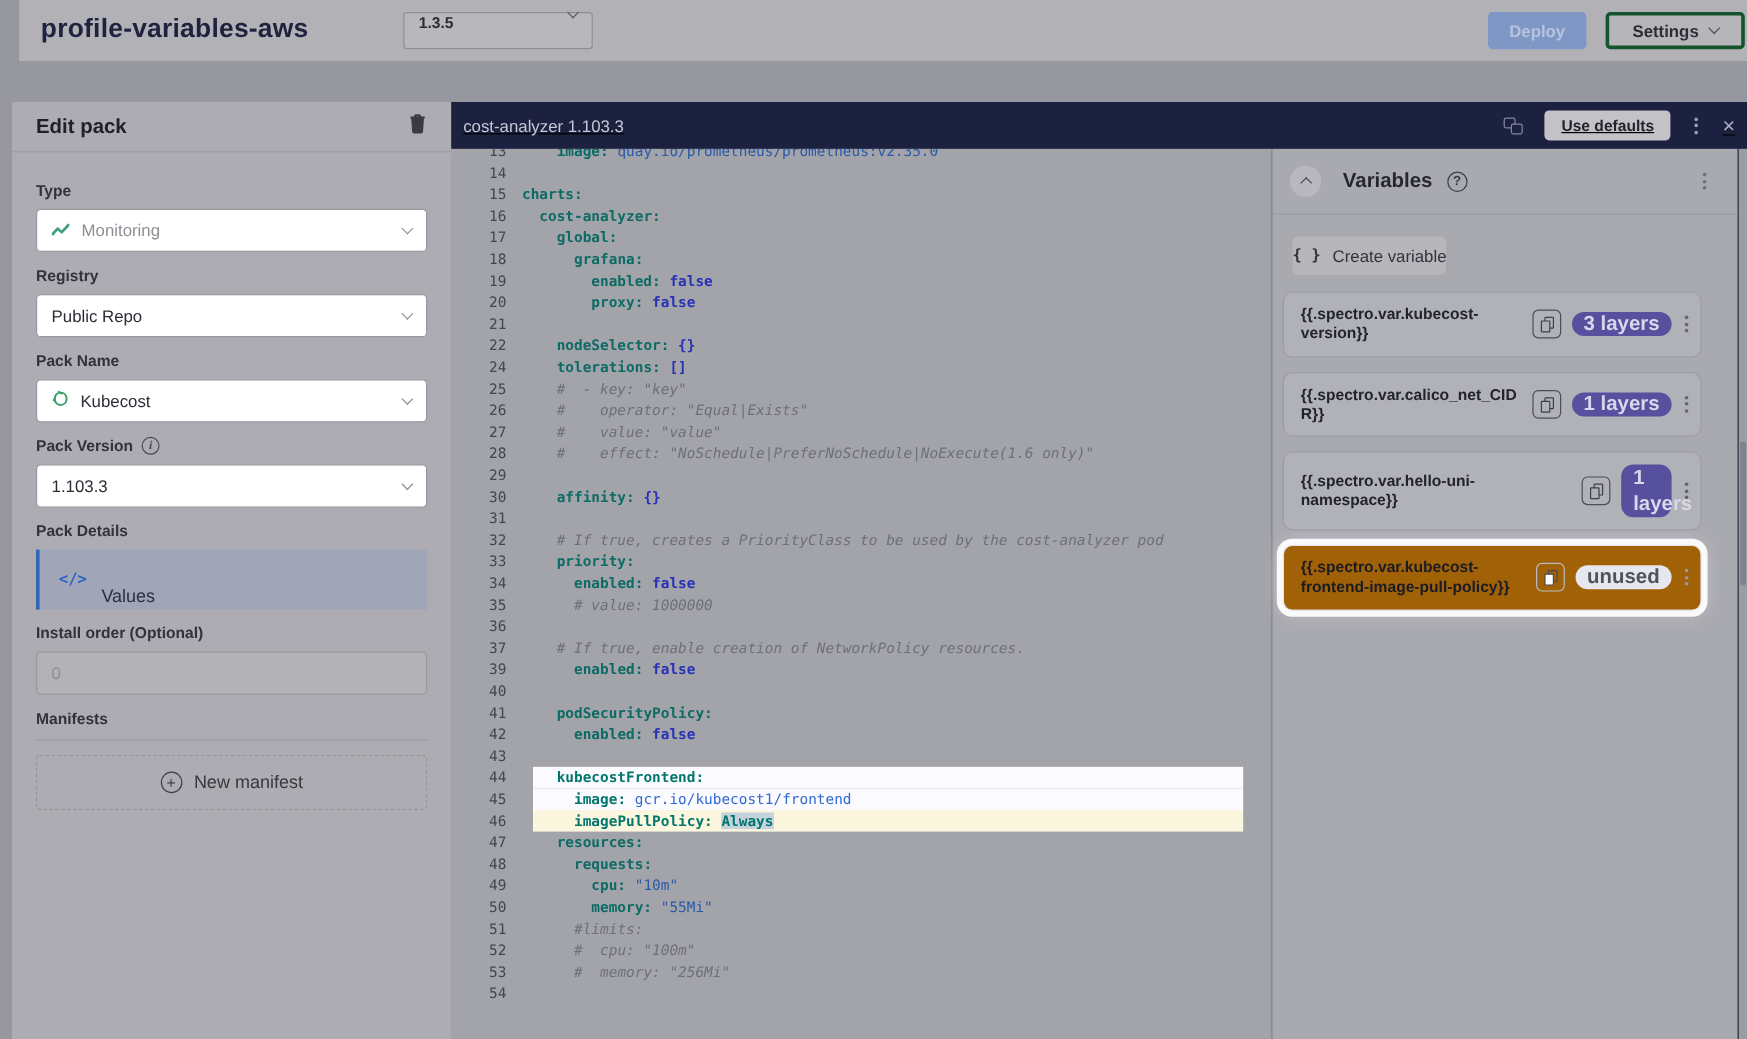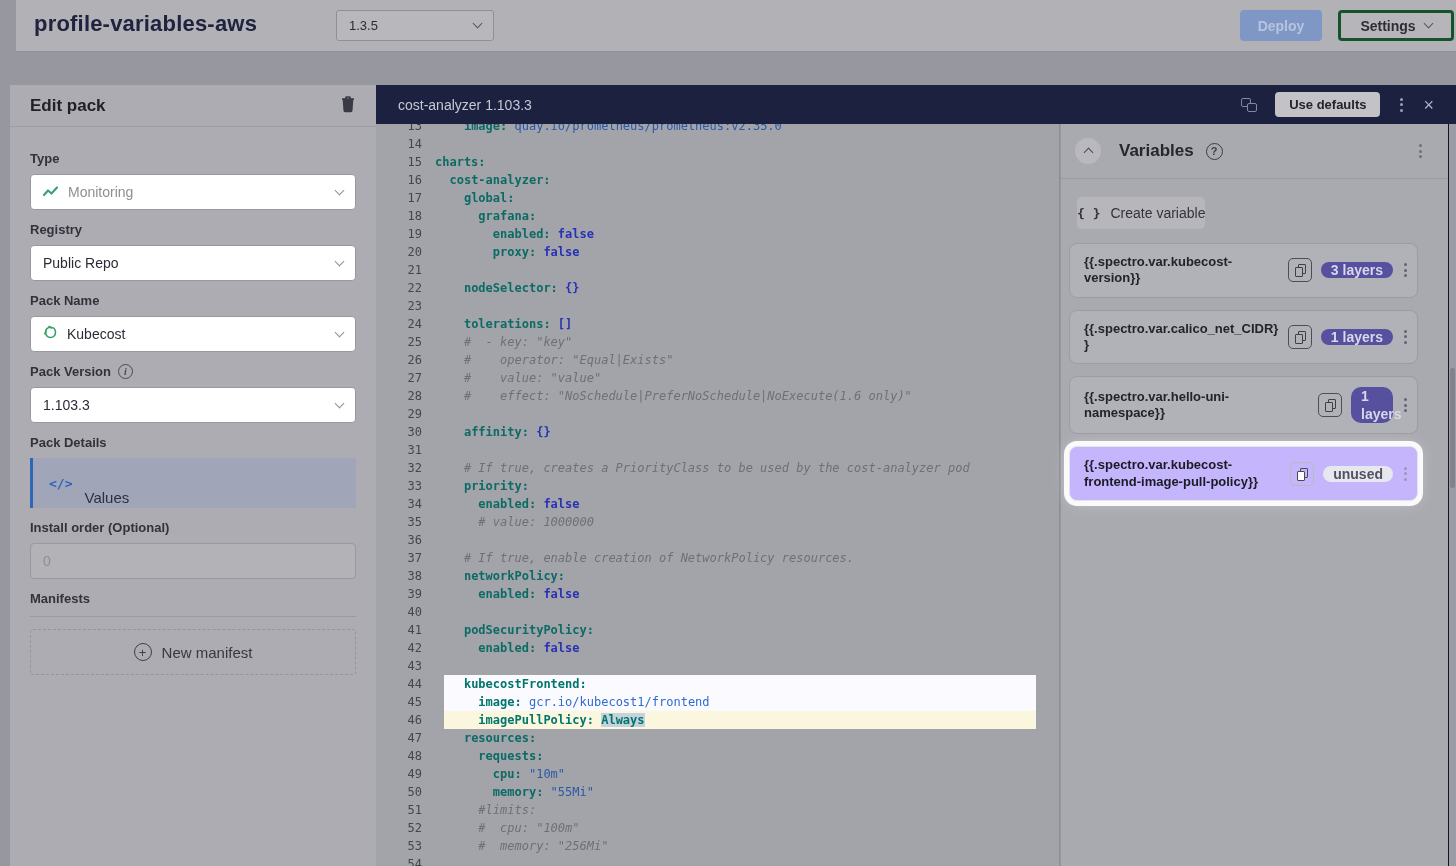--- a/index.html
+++ b/index.html
@@ -5,22 +5,22 @@
   * { margin:0; padding:0; box-sizing:border-box; }
   html,body { width:1456px; height:866px; overflow:hidden; }
   body { font-family:"Liberation Sans", sans-serif; background:#97979f; position:relative; }
 
   
   .topbar { position:absolute; left:16px; top:0; width:1456px; height:52px; background:#b2b2b6;
             border-bottom:1px solid #8f8f97; }
   .app-title { position:absolute; left:18px; top:11px; font-size:22px; font-weight:bold;
                color:#20233f; letter-spacing:.2px; }
   .ver-select { position:absolute; left:320px; top:10px; width:158px; height:31px; background:#b8b8bc;
-                border:1px solid #8f8f96; border-radius:3px; display:flex; align-items:center;
-                padding:0 12px; font-size:13px; color:#2b2b35; }
+                border:1px solid #8f8f96; border-radius:3px; display:flex; 
+                padding:0 12px; font-size:13px; color:#2b2b35;font-weight:bold; }
   .ver-select .chv { margin-left:auto; }
   .btn-deploy { position:absolute; left:1224px; top:10px; width:82px; height:31px; background:#7e97c5;
                 border:none; border-radius:4px; color:#b7c4df; font-weight:bold; font-size:14px; }
   .btn-settings { position:absolute; left:1322px; top:10px; width:116px; height:31px; background:#b6b6ba;
                   border:3px solid #14532d; border-radius:4px; color:#2d2d38; font-weight:bold;
                   font-size:14px; display:flex; align-items:center; justify-content:center; gap:9px; }
   .chv { display:inline-block; width:7px; height:7px; border-right:1.7px solid #55555e;
          border-bottom:1.7px solid #55555e; transform:rotate(45deg); margin-top:-4px; }
 
   
@@ -48,21 +48,21 @@
                   align-items:center; justify-content:center; gap:10px; font-size:15px; color:#38383f;
                   background:transparent; width:100%; }
   .plus-circ { width:18px; height:18px; border:1.6px solid #3f3f49; border-radius:50%; display:inline-flex;
                align-items:center; justify-content:center; font-size:13px; color:#3f3f49; line-height:1; }
   .info-circ { width:15px; height:15px; border:1.4px solid #4a4a55; border-radius:50%; display:inline-flex;
                align-items:center; justify-content:center; font-size:10px; color:#4a4a55;
                font-family:"Liberation Serif",serif; font-style:italic; font-weight:bold; }
 
   
   .ed-header { position:absolute; left:376px; top:85px; right:0; height:39px; background:#1c2140;
-               display:flex; align-items:center; padding:0 22px; z-index:3; }
+               display:flex; align-items:center; padding:0 10px; z-index:3;text-decoration:underline; }
   .ed-title { font-size:14px; color:#c6c8d4; }
   .ed-right { margin-left:auto; display:flex; align-items:center; gap:18px; }
   .diff-icon { position:relative; width:16px; height:14px; }
   .diff-icon i { position:absolute; width:10px; height:9px; border:1.5px solid #8287a5; border-radius:2px; }
   .diff-icon i:first-child { left:0; top:0; }
   .diff-icon i:last-child  { right:0; bottom:0; background:#1c2140; }
   .btn-defaults { background:#c2c2c7; border:none; border-radius:4px; padding:5px 14px; font-size:13px;
                   font-weight:bold; color:#23232d; }
   .kebab { display:flex; flex-direction:column; gap:2.5px; padding:2px; }
   .kebab i { width:3px; height:3px; border-radius:50%; background:#9aa0b8; }
@@ -107,27 +107,27 @@
   .var-card { background:#b1b1b8; border:1px solid #9c9ca3; border-radius:8px; display:flex;
               align-items:center; gap:9px; padding:10px 8px 10px 14px; }
   .var-name { flex:1; font-size:13px; font-weight:bold; color:#23232b; word-break:break-word;
               line-height:1.25; }
   .copy-btn { flex:none; width:24px; height:24px; border:1.5px solid #4d4d57; border-radius:5px;
               display:flex; align-items:center; justify-content:center; background:transparent;
               position:relative; }
   .copy-btn i { position:absolute; width:8px; height:10px; border:1.4px solid #3f3f48; border-radius:1px; }
   .copy-btn i:first-child { left:6px; top:8px; background:#b1b1b8; z-index:1; }
   .copy-btn i:last-child  { left:9px; top:5px; }
-  .badge { flex:none; font-size:14px; font-weight:bold; border-radius:12px; padding:0 10px;
+  .badge { flex:none; font-size:17px; font-weight:bold; border-radius:12px; padding:0 10px;
            white-space:nowrap; }
   .badge.purple { background:#56509f; color:#d9d7ea; }
   .badge.neutral { background:#e7e7ef; color:#52525e; }
   .badge.wrap { white-space:normal; max-width:42px; line-height:1.3; border-radius:10px; }
   .var-card .kebab i { background:#63636d; }
-  .var-card.spotlight { background:#c4b5fd; border-color:#e4e4ec;
+  .var-card.spotlight { background:#a16207; border-color:#e4e4ec;
                         box-shadow:0 0 0 5px rgba(255,255,255,.93), 0 0 16px rgba(255,255,255,.5); }
   .var-card.spotlight .var-name { color:#1b1b24; }
   .var-card.spotlight .copy-btn { border-color:#b9b9c4; }
   .var-card.spotlight .copy-btn i { border-color:#4a4a55; }
   .var-card.spotlight .copy-btn i:first-child { background:#fcfcfe; }
   .var-card.spotlight .kebab i { background:#9a9aa4; }
 
   .scroll-strip { position:absolute; right:0; top:124px; width:7px; bottom:0; background:#9c9ca4; }
   .scroll-thumb { position:absolute; left:1px; right:1px; top:244px; height:120px; background:#82828c;
                   border-radius:3px; }
@@ -237,36 +237,34 @@
       <div class="code-line"><span class="gutter">13</span><span class="lc"><span>    </span><span class="k">image:</span><span class="s"> quay.io/prometheus/prometheus:v2.35.0</span></span></div>
       <div class="code-line"><span class="gutter">14</span><span class="lc"></span></div>
       <div class="code-line"><span class="gutter">15</span><span class="lc"><span class="k">charts:</span></span></div>
       <div class="code-line"><span class="gutter">16</span><span class="lc"><span>  </span><span class="k">cost-analyzer:</span></span></div>
       <div class="code-line"><span class="gutter">17</span><span class="lc"><span>    </span><span class="k">global:</span></span></div>
       <div class="code-line"><span class="gutter">18</span><span class="lc"><span>      </span><span class="k">grafana:</span></span></div>
       <div class="code-line"><span class="gutter">19</span><span class="lc"><span>        </span><span class="k">enabled:</span><span> </span><span class="b">false</span></span></div>
       <div class="code-line"><span class="gutter">20</span><span class="lc"><span>        </span><span class="k">proxy:</span><span> </span><span class="b">false</span></span></div>
       <div class="code-line"><span class="gutter">21</span><span class="lc"></span></div>
       <div class="code-line"><span class="gutter">22</span><span class="lc"><span>    </span><span class="k">nodeSelector:</span><span> </span><span class="b">{}</span></span></div>
-      <div class="code-line"><span class="gutter">23</span><span class="lc"></span></div>
       <div class="code-line"><span class="gutter">24</span><span class="lc"><span>    </span><span class="k">tolerations:</span><span> </span><span class="b">[]</span></span></div>
       <div class="code-line"><span class="gutter">25</span><span class="lc"><span>    </span><span class="c">#  - key: "key"</span></span></div>
       <div class="code-line"><span class="gutter">26</span><span class="lc"><span>    </span><span class="c">#    operator: "Equal|Exists"</span></span></div>
       <div class="code-line"><span class="gutter">27</span><span class="lc"><span>    </span><span class="c">#    value: "value"</span></span></div>
       <div class="code-line"><span class="gutter">28</span><span class="lc"><span>    </span><span class="c">#    effect: "NoSchedule|PreferNoSchedule|NoExecute(1.6 only)"</span></span></div>
       <div class="code-line"><span class="gutter">29</span><span class="lc"></span></div>
       <div class="code-line"><span class="gutter">30</span><span class="lc"><span>    </span><span class="k">affinity:</span><span> </span><span class="b">{}</span></span></div>
       <div class="code-line"><span class="gutter">31</span><span class="lc"></span></div>
       <div class="code-line"><span class="gutter">32</span><span class="lc"><span>    </span><span class="c"># If true, creates a PriorityClass to be used by the cost-analyzer pod</span></span></div>
       <div class="code-line"><span class="gutter">33</span><span class="lc"><span>    </span><span class="k">priority:</span></span></div>
       <div class="code-line"><span class="gutter">34</span><span class="lc"><span>      </span><span class="k">enabled:</span><span> </span><span class="b">false</span></span></div>
       <div class="code-line"><span class="gutter">35</span><span class="lc"><span>      </span><span class="c"># value: 1000000</span></span></div>
       <div class="code-line"><span class="gutter">36</span><span class="lc"></span></div>
       <div class="code-line"><span class="gutter">37</span><span class="lc"><span>    </span><span class="c"># If true, enable creation of NetworkPolicy resources.</span></span></div>
-      <div class="code-line"><span class="gutter">38</span><span class="lc"><span>    </span><span class="k">networkPolicy:</span></span></div>
       <div class="code-line"><span class="gutter">39</span><span class="lc"><span>      </span><span class="k">enabled:</span><span> </span><span class="b">false</span></span></div>
       <div class="code-line"><span class="gutter">40</span><span class="lc"></span></div>
       <div class="code-line"><span class="gutter">41</span><span class="lc"><span>    </span><span class="k">podSecurityPolicy:</span></span></div>
       <div class="code-line"><span class="gutter">42</span><span class="lc"><span>      </span><span class="k">enabled:</span><span> </span><span class="b">false</span></span></div>
       <div class="code-line"><span class="gutter">43</span><span class="lc"></span></div>
       <div class="code-line"><span class="gutter">44</span><span class="lc hl-white"><span>    </span><span class="k">kubecostFrontend:</span></span></div>
       <div class="code-line"><span class="gutter">45</span><span class="lc hl-white"><span>      </span><span class="k">image:</span><span> </span><span class="s">gcr.io/kubecost1/frontend</span></span></div>
       <div class="code-line"><span class="gutter">46</span><span class="lc hl-yellow"><span>      </span><span class="k">imagePullPolicy:</span><span> </span><span class="k sel-tok">Always</span></span></div>
       <div class="code-line"><span class="gutter">47</span><span class="lc"><span>    </span><span class="k">resources:</span></span></div>
       <div class="code-line"><span class="gutter">48</span><span class="lc"><span>      </span><span class="k">requests:</span></span></div>

